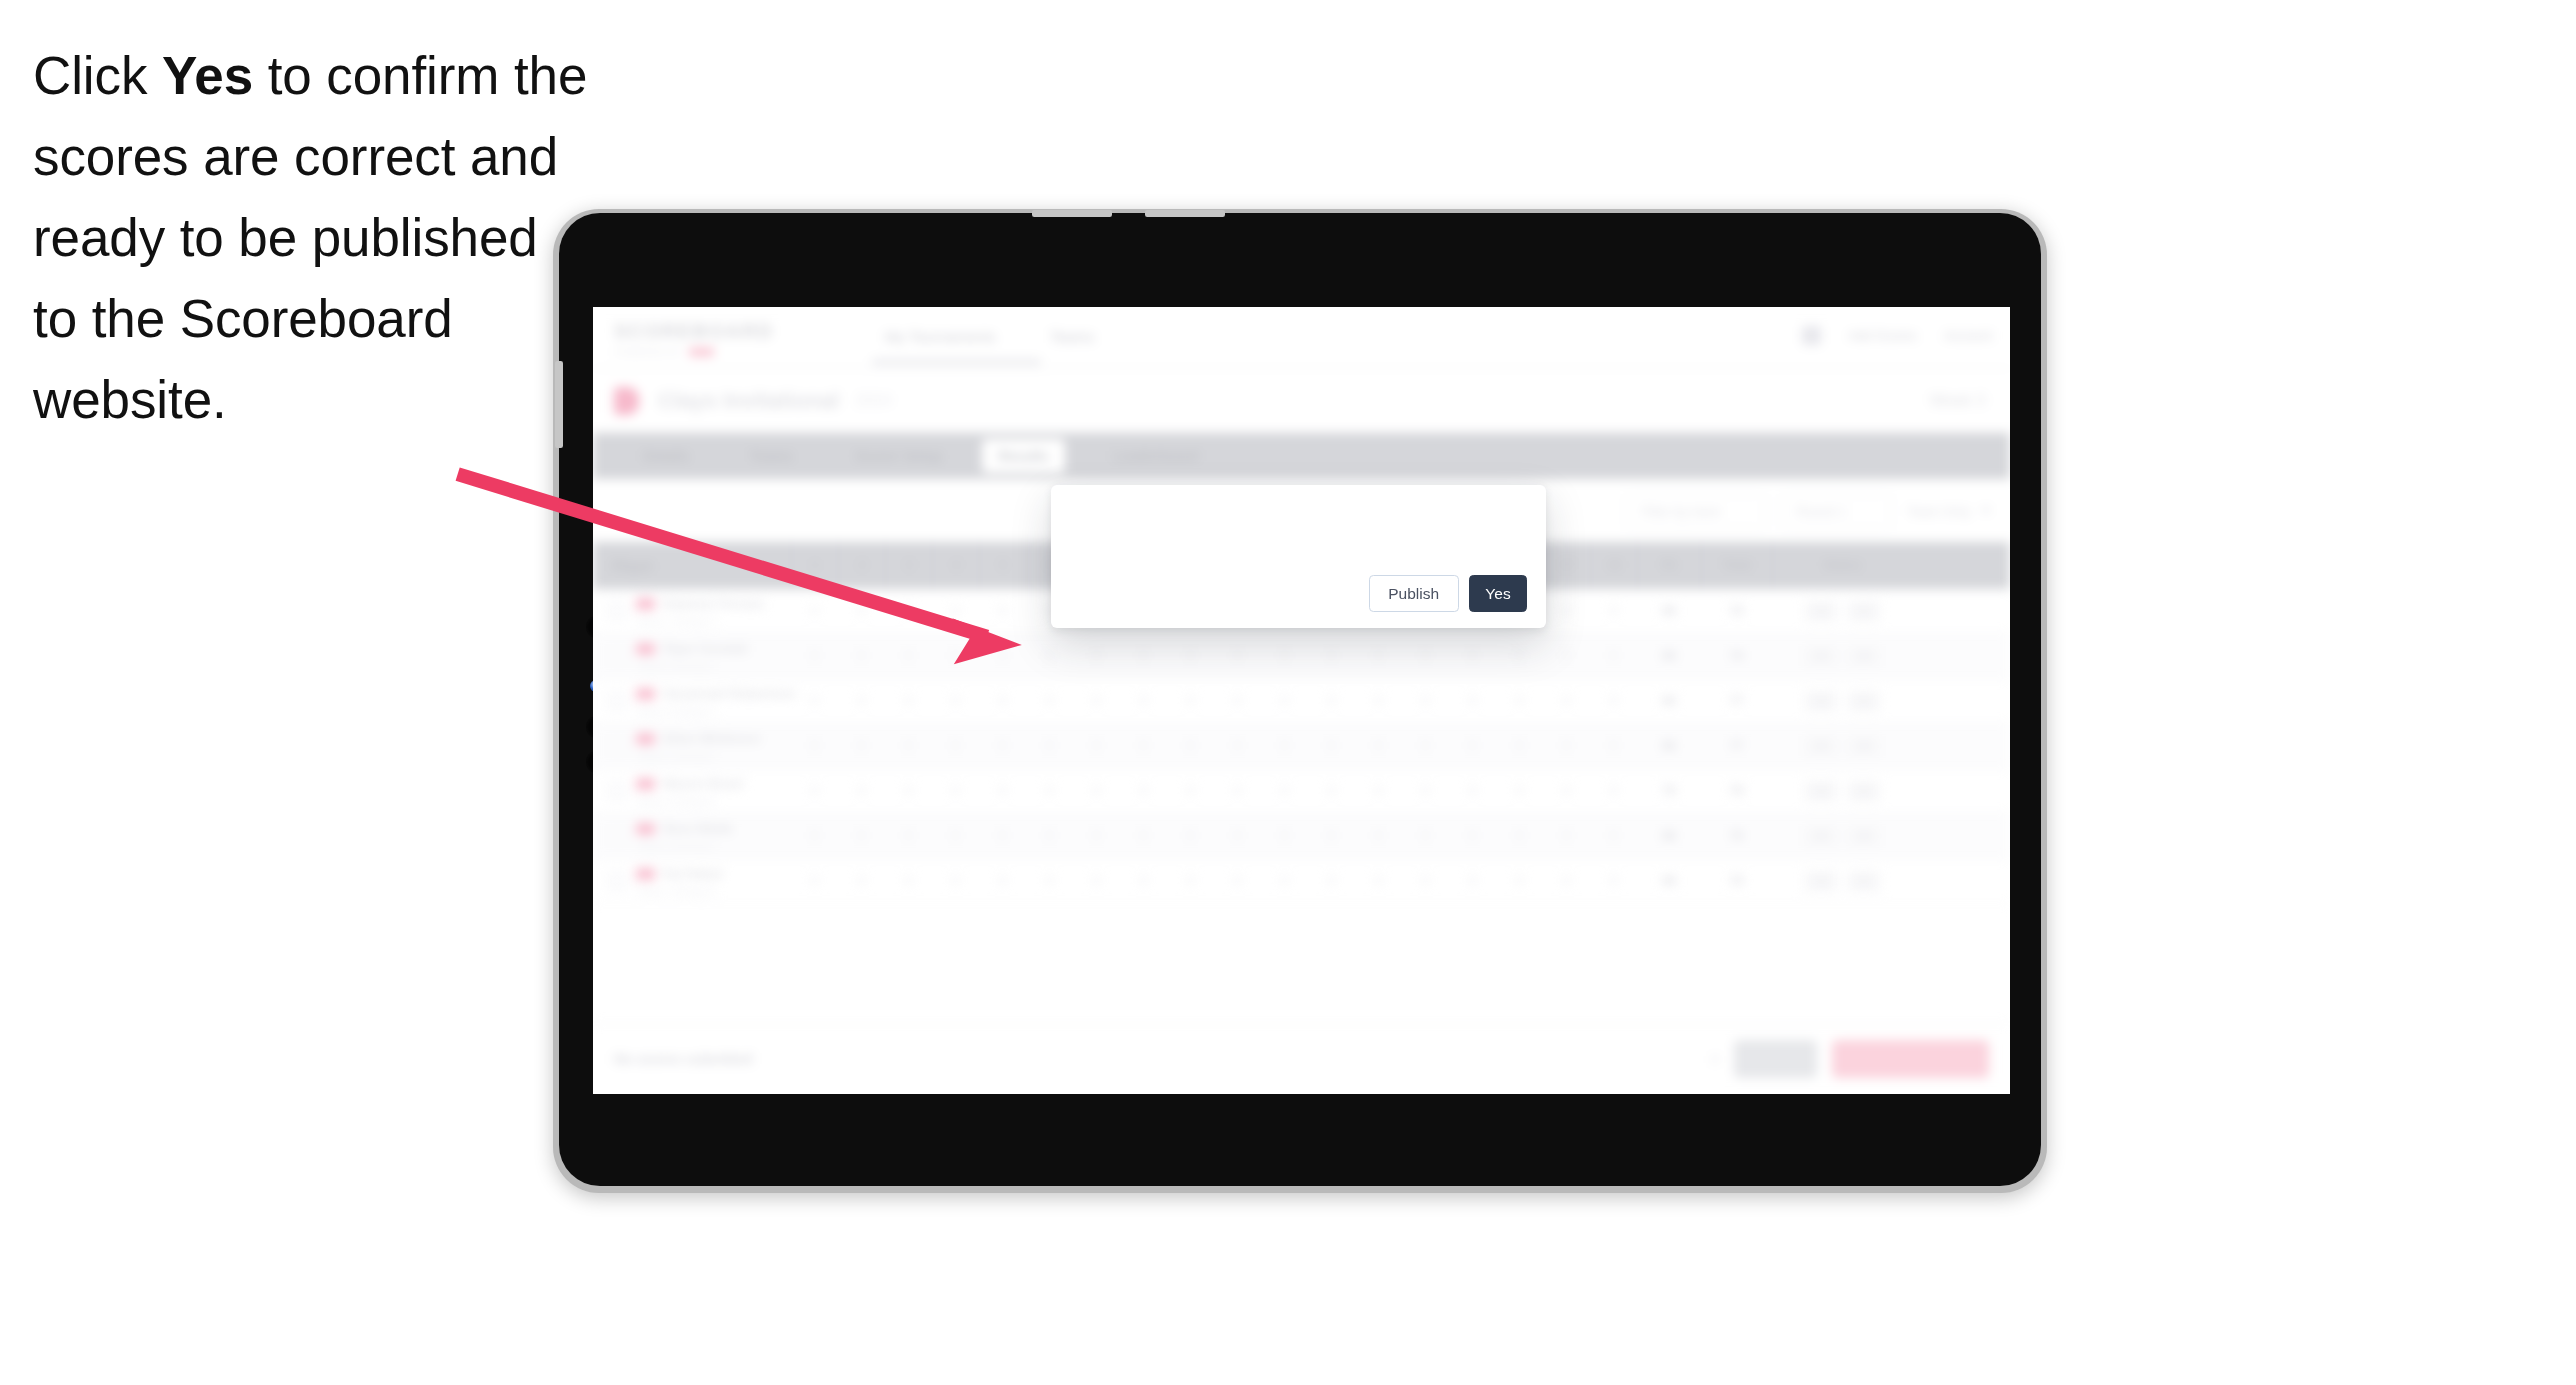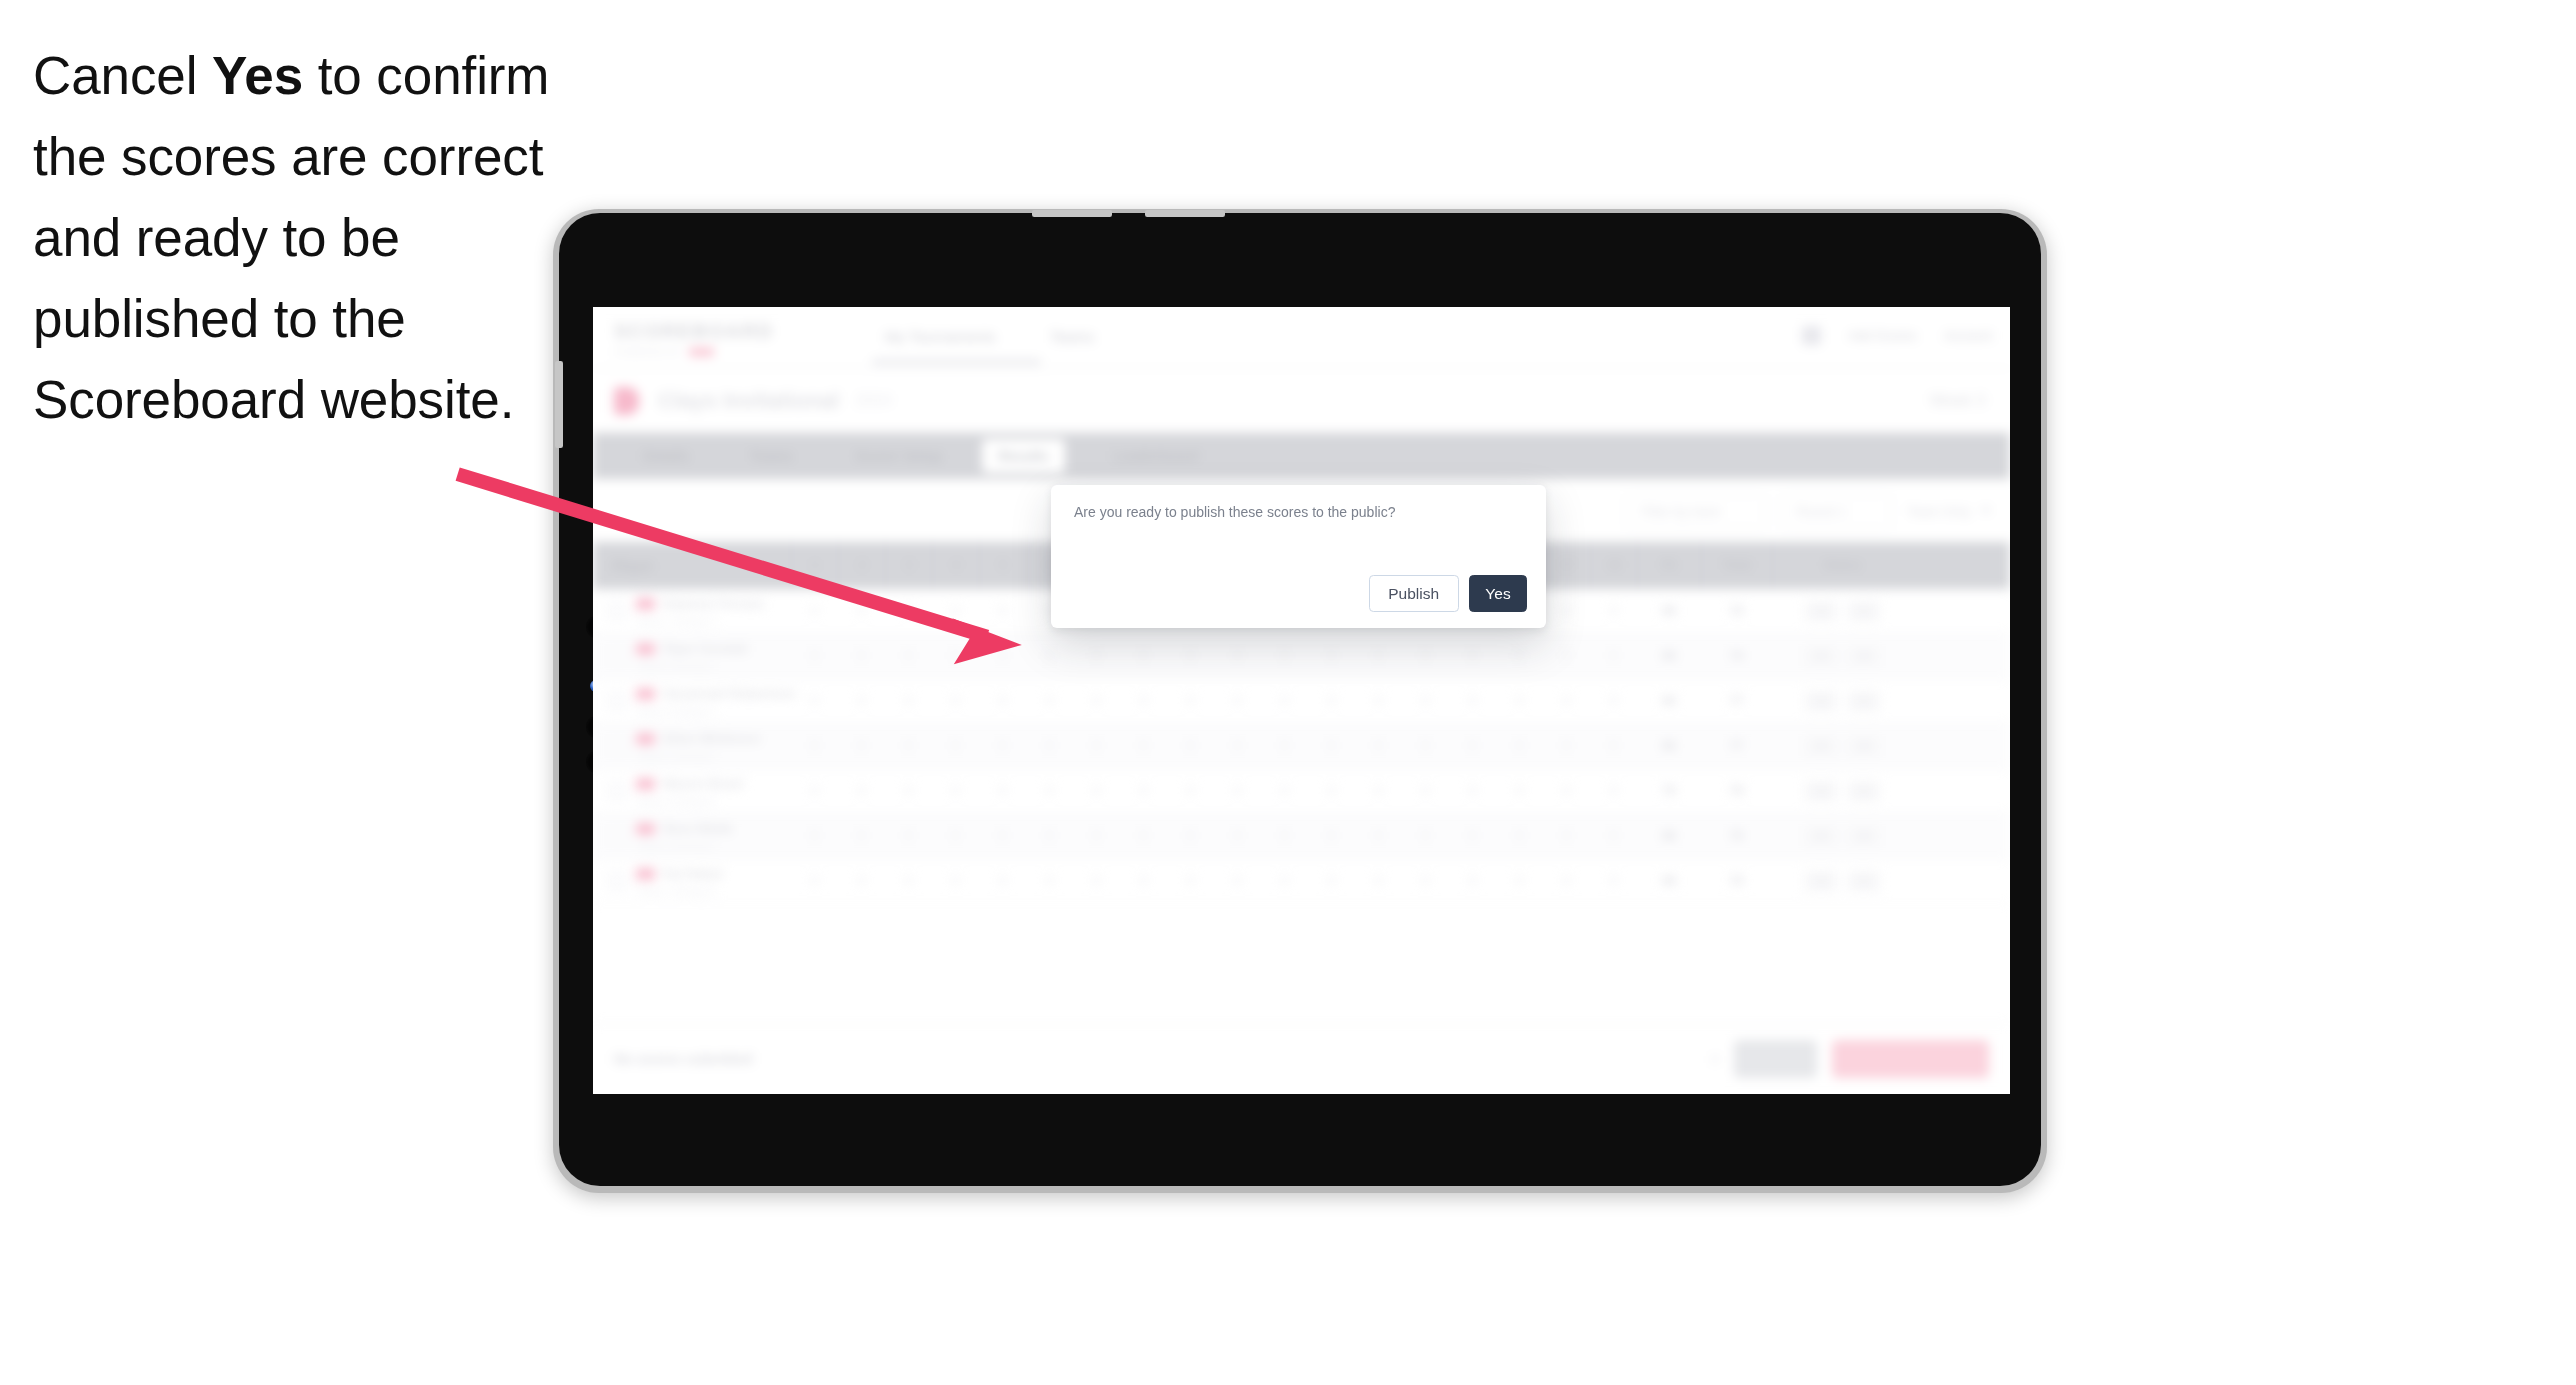--- a/index.html
+++ b/index.html
@@ -255,21 +255,21 @@
 
   
   #arrow { position: absolute; left: 0; top: 0; width: 2576px; height: 1386px; pointer-events: none; }
 </style>
 </head>
 <body>
 
 <div id="stage">
 
   <div id="caption">
-    <span>Cancel </span><b>Yes</b><span> to confirm the scores are correct and ready to be published to the Scoreboard website.</span>
+    <span>Click </span><b>Yes</b><span> to confirm the scores are correct and ready to be published to the Scoreboard website.</span>
   </div>
 
   <div id="device">
     <div id="device-inner">
       <div class="side-btn" id="btn-top-a"></div>
       <div class="side-btn" id="btn-top-b"></div>
       <div class="side-btn" id="btn-left"></div>
 
       <div class="cam" id="cam1"></div>
       <div class="cam" id="cam2"></div>
@@ -611,23 +611,20 @@
             <div id="bb-right">
               <span id="bb-count">0</span>
               <div id="bb-grey"></div>
               <div id="bb-pink"></div>
             </div>
           </div>
 
         </div>
 
         <div id="modal-shadowzone">
-          <div id="modal-body">
-            <div id="modal-text">Are you ready to publish these scores to the public?</div>
-          </div>
           <div id="modal-actions">
             <button id="btn-cancel">Publish</button>
             <button id="btn-yes">Yes</button>
           </div>
         </div>
 
       </div>
     </div>
   </div>
 

